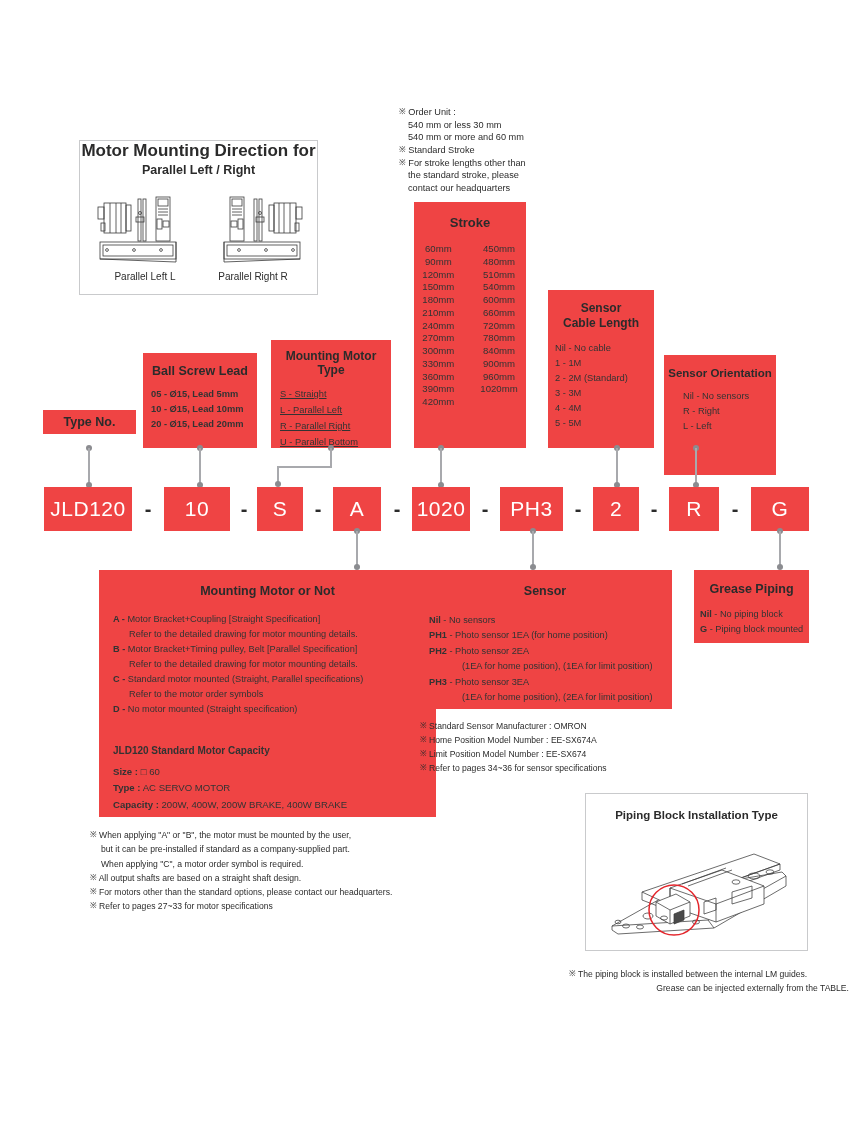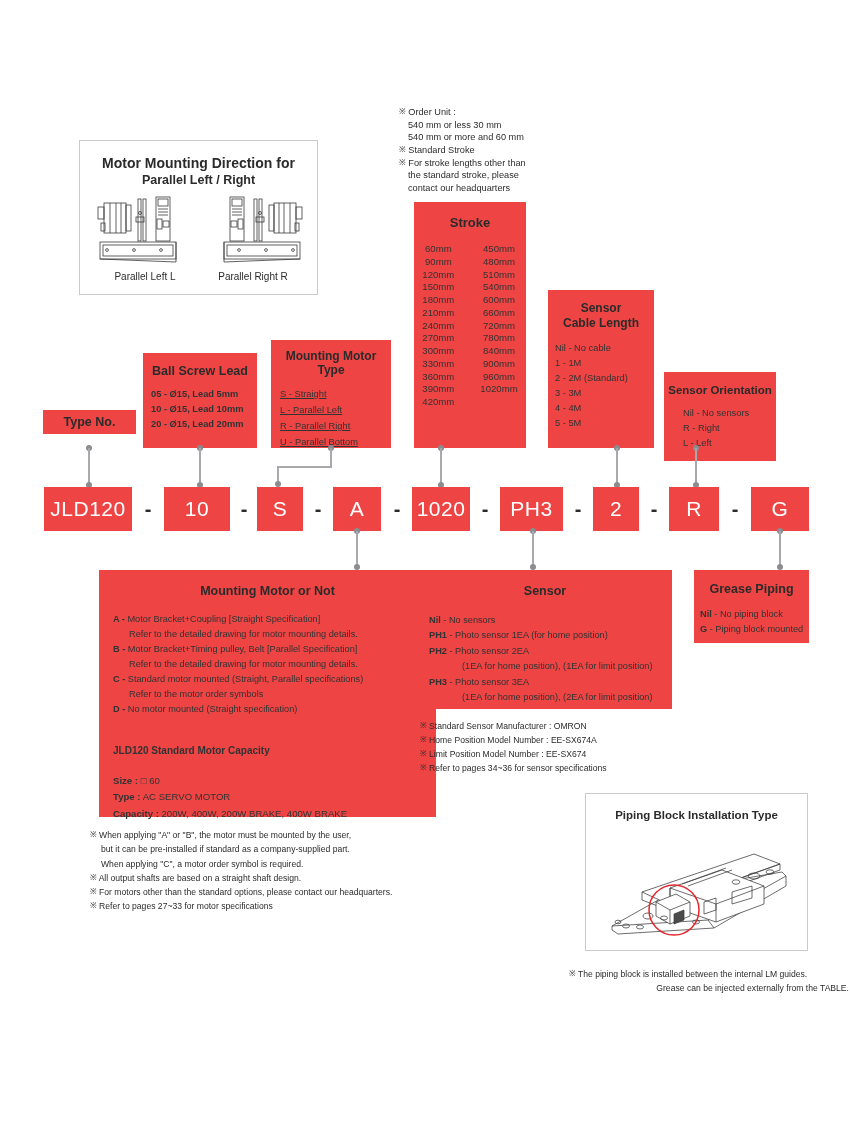--- a/index.html
+++ b/index.html
@@ -51,21 +51,21 @@
   .strokecol { display:flex; justify-content:center; gap:26px; }
   .strokecol div { text-align:center; line-height:1.33; }
   ul.plain { list-style:none; margin:0; padding:0; }
   .ind { padding-left:16px; display:block; }
   .bb { font-weight:bold; }
 </style>
 </head>
 <body>
 
 <div class="abs panel" style="left:79px; top:140px; width:239px; height:155px;">
-  <div class="panel-title" style="font-size:14px; margin-top:14px;">Motor Mounting Direction for</div>
+  <div class="panel-title" style="font-size:17px; ">Motor Mounting Direction for</div>
   <div class="panel-title" style="font-size:12.5px; margin-top:2px;">Parallel Left / Right</div>
 
   <svg style="position:absolute; left:14px; top:52px;" width="104" height="75" viewBox="0 0 104 75">
     <g fill="none" stroke="#3a3a3a" stroke-width="0.8">
       <rect x="10" y="10" width="22" height="30"></rect>
       <rect x="4" y="14" width="6" height="12"></rect>
       <rect x="32" y="12" width="5" height="26"></rect>
       <rect x="7" y="30" width="4" height="8"></rect>
       <line x1="16" y1="10" x2="16" y2="40"></line>
       <line x1="22" y1="10" x2="22" y2="40"></line>
@@ -176,21 +176,21 @@
   <ul class="plain" style="margin-top:11px; padding-left:7px; font-size:9.3px; line-height:1.62;">
     <li>Nil - No cable</li>
     <li>1 - 1M</li>
     <li>2 - 2M (Standard)</li>
     <li>3 - 3M</li>
     <li>4 - 4M</li>
     <li>5 - 5M</li>
   </ul>
 </div>
 
-<div class="abs graybox" style="left:664px; top:372px; width:112px; height:89px;">
+<div class="abs graybox" style="left:664px; top:355px; width:112px; height:120px;">
   <div class="gbox-title" style="font-size:11.5px; padding-top:12px;">Sensor Orientation</div>
   <ul class="plain" style="margin-top:10px; padding-left:19px; font-size:9.3px; line-height:1.62;">
     <li>Nil - No sensors</li>
     <li>R - Right</li>
     <li>L - Left</li>
   </ul>
 </div>
 
 <div class="abs graybox" style="left:43px; top:410px; width:93px; height:24px; display:flex; align-items:center; justify-content:center;">
   <span class="gbox-title" style="font-size:12.5px;">Type No.</span>
@@ -279,21 +279,21 @@
     <div class="ind">Refer to the detailed drawing for motor mounting details.</div>
     <div><span class="bb">B - </span><span>Motor Bracket+Timing pulley, Belt [Parallel Specification]</span></div>
     <div class="ind">Refer to the detailed drawing for motor mounting details.</div>
     <div><span class="bb">C - </span><span>Standard motor mounted (Straight, Parallel specifications)</span></div>
     <div class="ind">Refer to the motor order symbols</div>
     <div><span class="bb">D - </span><span>No motor mounted (Straight specification)</span></div>
   </div>
 
   <div style="margin-top:24px; padding-left:14px; font-size:9.6px; line-height:1.72;">
     <div class="bb" style="font-size:10px;">JLD120 Standard Motor Capacity</div>
-    <div style="margin-top:14px;"><span class="bb">Size :</span> <span>□ 60</span></div>
+    <div style="margin-top:5px;"><span class="bb">Size :</span> <span>□ 60</span></div>
     <div><span class="bb">Type  :</span> <span>AC SERVO MOTOR</span></div>
     <div><span class="bb">Capacity  :</span> <span>200W, 400W, 200W BRAKE, 400W BRAKE</span></div>
   </div>
 </div>
 
 <div class="abs graybox" style="left:418px; top:570px; width:254px; height:139px;">
   <div class="gbox-title" style="font-size:12.5px; padding-top:14px;">Sensor</div>
   <div style="margin-top:15px; padding-left:11px; font-size:9.2px; line-height:1.68;">
     <div><span class="bb">Nil</span><span> - No sensors</span></div>
     <div><span class="bb">PH1</span><span> - Photo sensor 1EA (for home position)</span></div>

